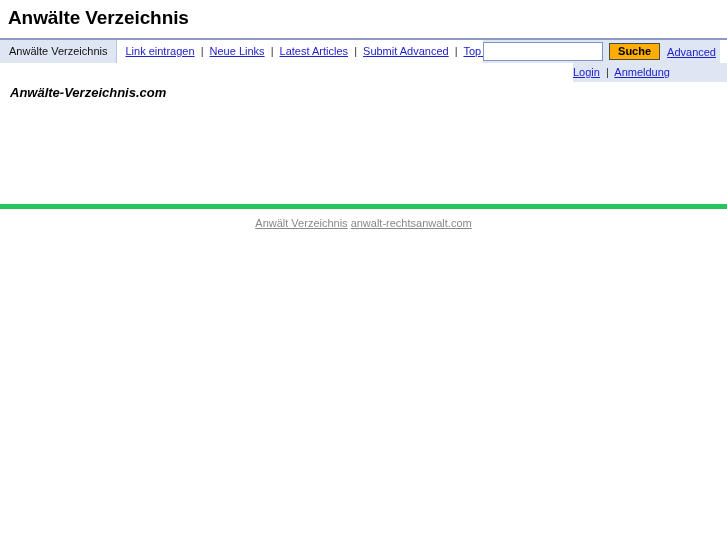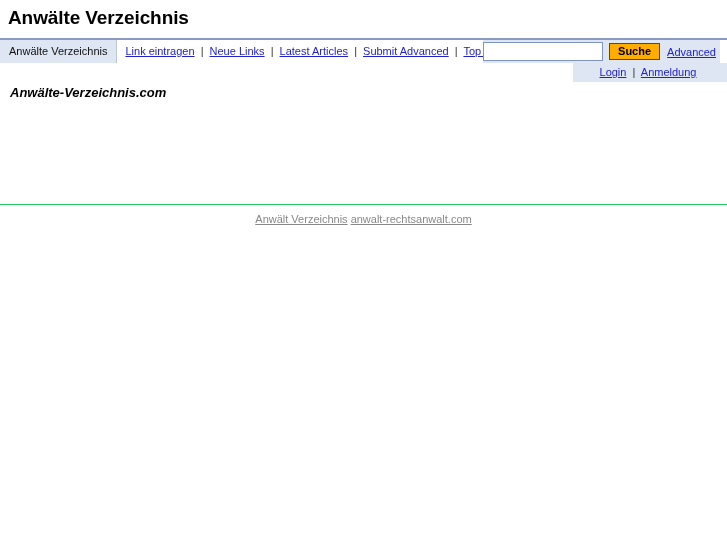--- a/index.html
+++ b/index.html
@@ -137,21 +137,21 @@
   }
 
   
   .login-bar {
     position: absolute;
     right: 0;
     top: 23px;
     width: 154px;
     height: 19px;
     background: #dde6f2;
-    text-align: center;
+    text-align: left;
     line-height: 19px;
     padding-right: 4px;
     box-sizing: border-box;
     font-size: 11px;
   }
   .login-bar a {
     color: #2222cc;
     text-decoration: underline;
   }
   .login-bar .nav-sep { color: #333; }
@@ -168,21 +168,21 @@
   .content-area {
     height: 54px;
   }
 
   
   .footer {
     position: absolute;
     top: 204px;
     left: 0;
     width: 727px;
-    border-top: 1px solid #22c55e;
+    border-top: 5px solid #22c55e;
     padding-top: 8px;
     text-align: center;
     box-sizing: border-box;
   }
   .footer a {
     color: #888888;
     text-decoration: underline;
     font-size: 11px;
   }
   .footer .footer-space { display: inline-block; width: 3px; }

